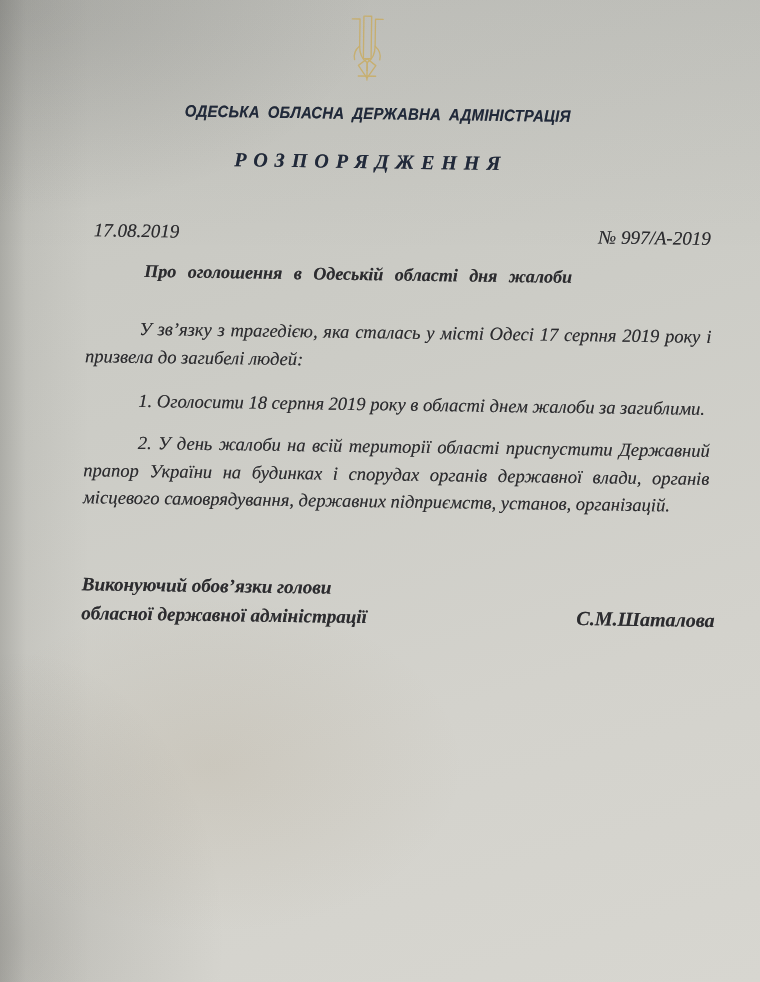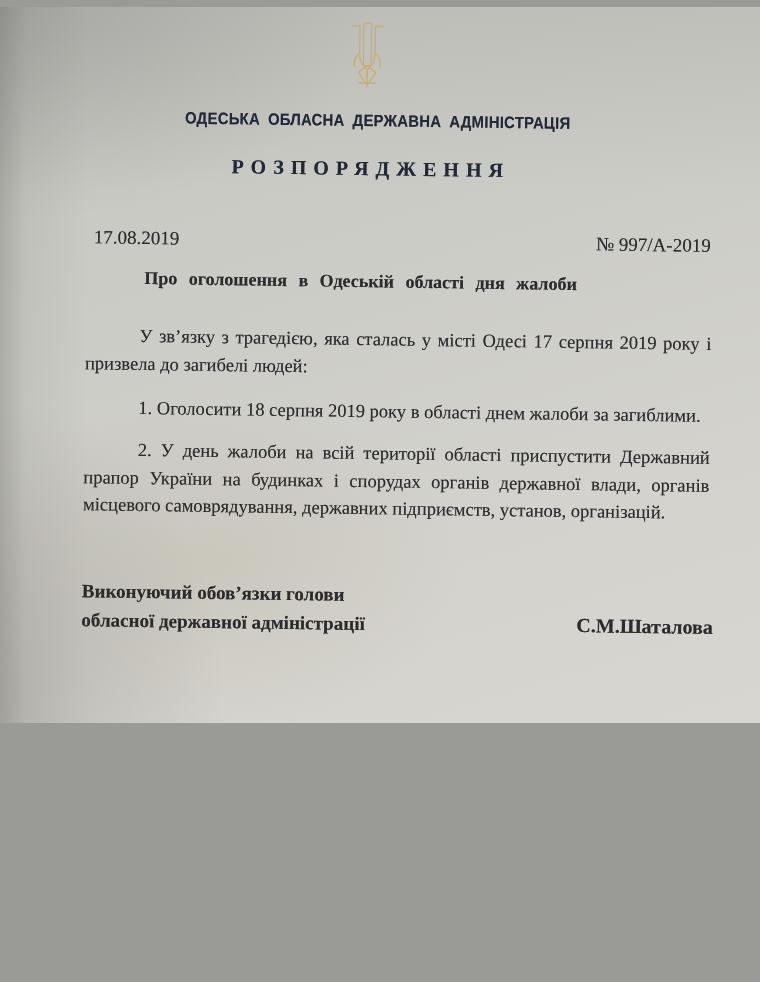--- a/index.html
+++ b/index.html
@@ -1,28 +1,29 @@
 <!DOCTYPE html>
 <html style="--paper-top: #c6c6c0; --paper-bottom: #d7d6d0; --ink: #2c2c2f; --header-ink: #20293a; --emblem-gold: #c9ab5e;"><head>
 <meta charset="utf-8">
 <style>
   html,body{margin:0;padding:0;background:#9a9a96;}
   .photo{
     position:relative;
-    width:760px;height:716px;
-    margin:7px auto;
+    width:760px;height:982px;
+    margin:0 auto;
     overflow:hidden;
     font-family:"Liberation Serif","DejaVu Serif",serif;
     background:
       radial-gradient(ellipse 360px 240px at 28% 78%, rgba(133,106,63,0.10), transparent 70%),
       radial-gradient(ellipse 300px 420px at 2% 96%, rgba(40,40,36,0.14), transparent 70%),
       radial-gradient(ellipse 520px 300px at 0% 0%, rgba(55,55,54,0.16), transparent 72%),
       linear-gradient(to right, rgba(45,45,42,0.20) 0px, rgba(45,45,42,0.06) 26px, rgba(45,45,42,0.0) 90px),
       linear-gradient(to bottom, rgba(20,25,30,0.06), rgba(20,25,30,0.0) 26%),
       linear-gradient(163deg, var(--paper-top,#c6c6c0) 0%, #ccccc6 38%, #d3d2cc 70%, var(--paper-bottom,#d7d6d0) 100%);
+    font-style: italic;
   }
   .content{
     position:absolute;inset:0;
     transform:rotate(0.8deg);
     transform-origin:0 0;
     color:var(--ink,#2c2c2f);
   }
   .content *{text-shadow:0 0 0.6px rgba(44,44,47,0.55);}
   .emblem{position:absolute;left:339px;top:7px;width:58px;height:70px;opacity:0.8;}
   .org-name{

